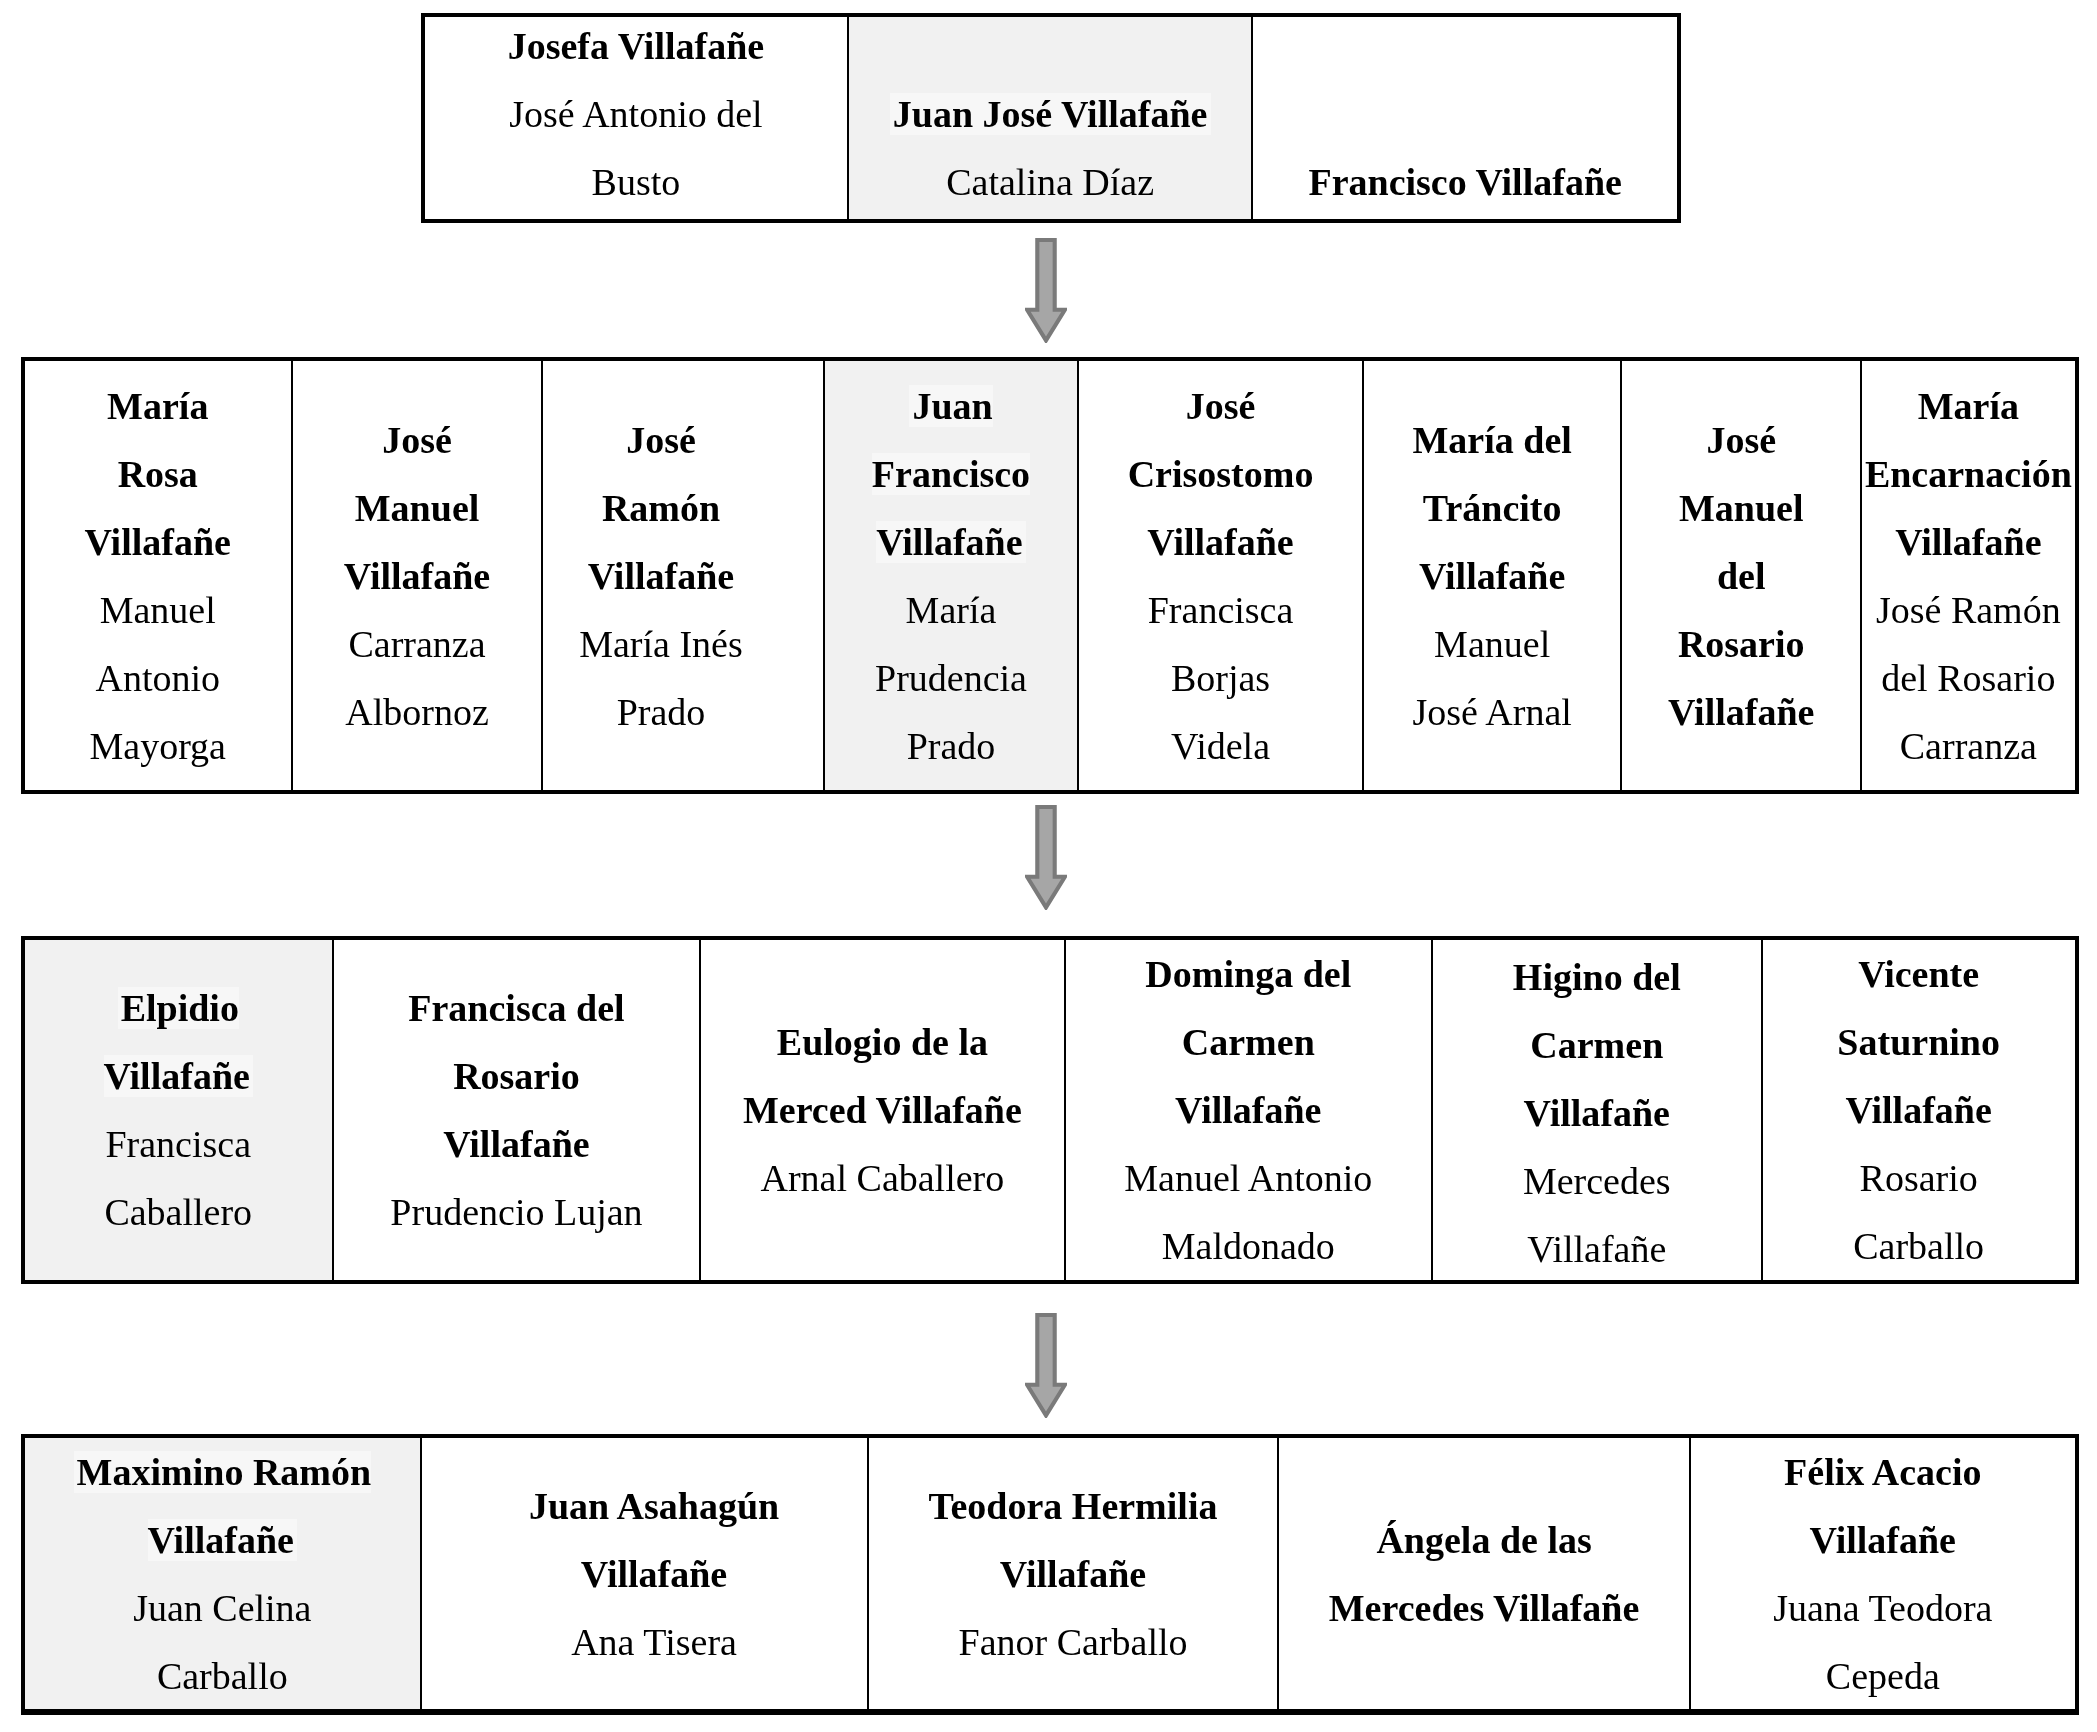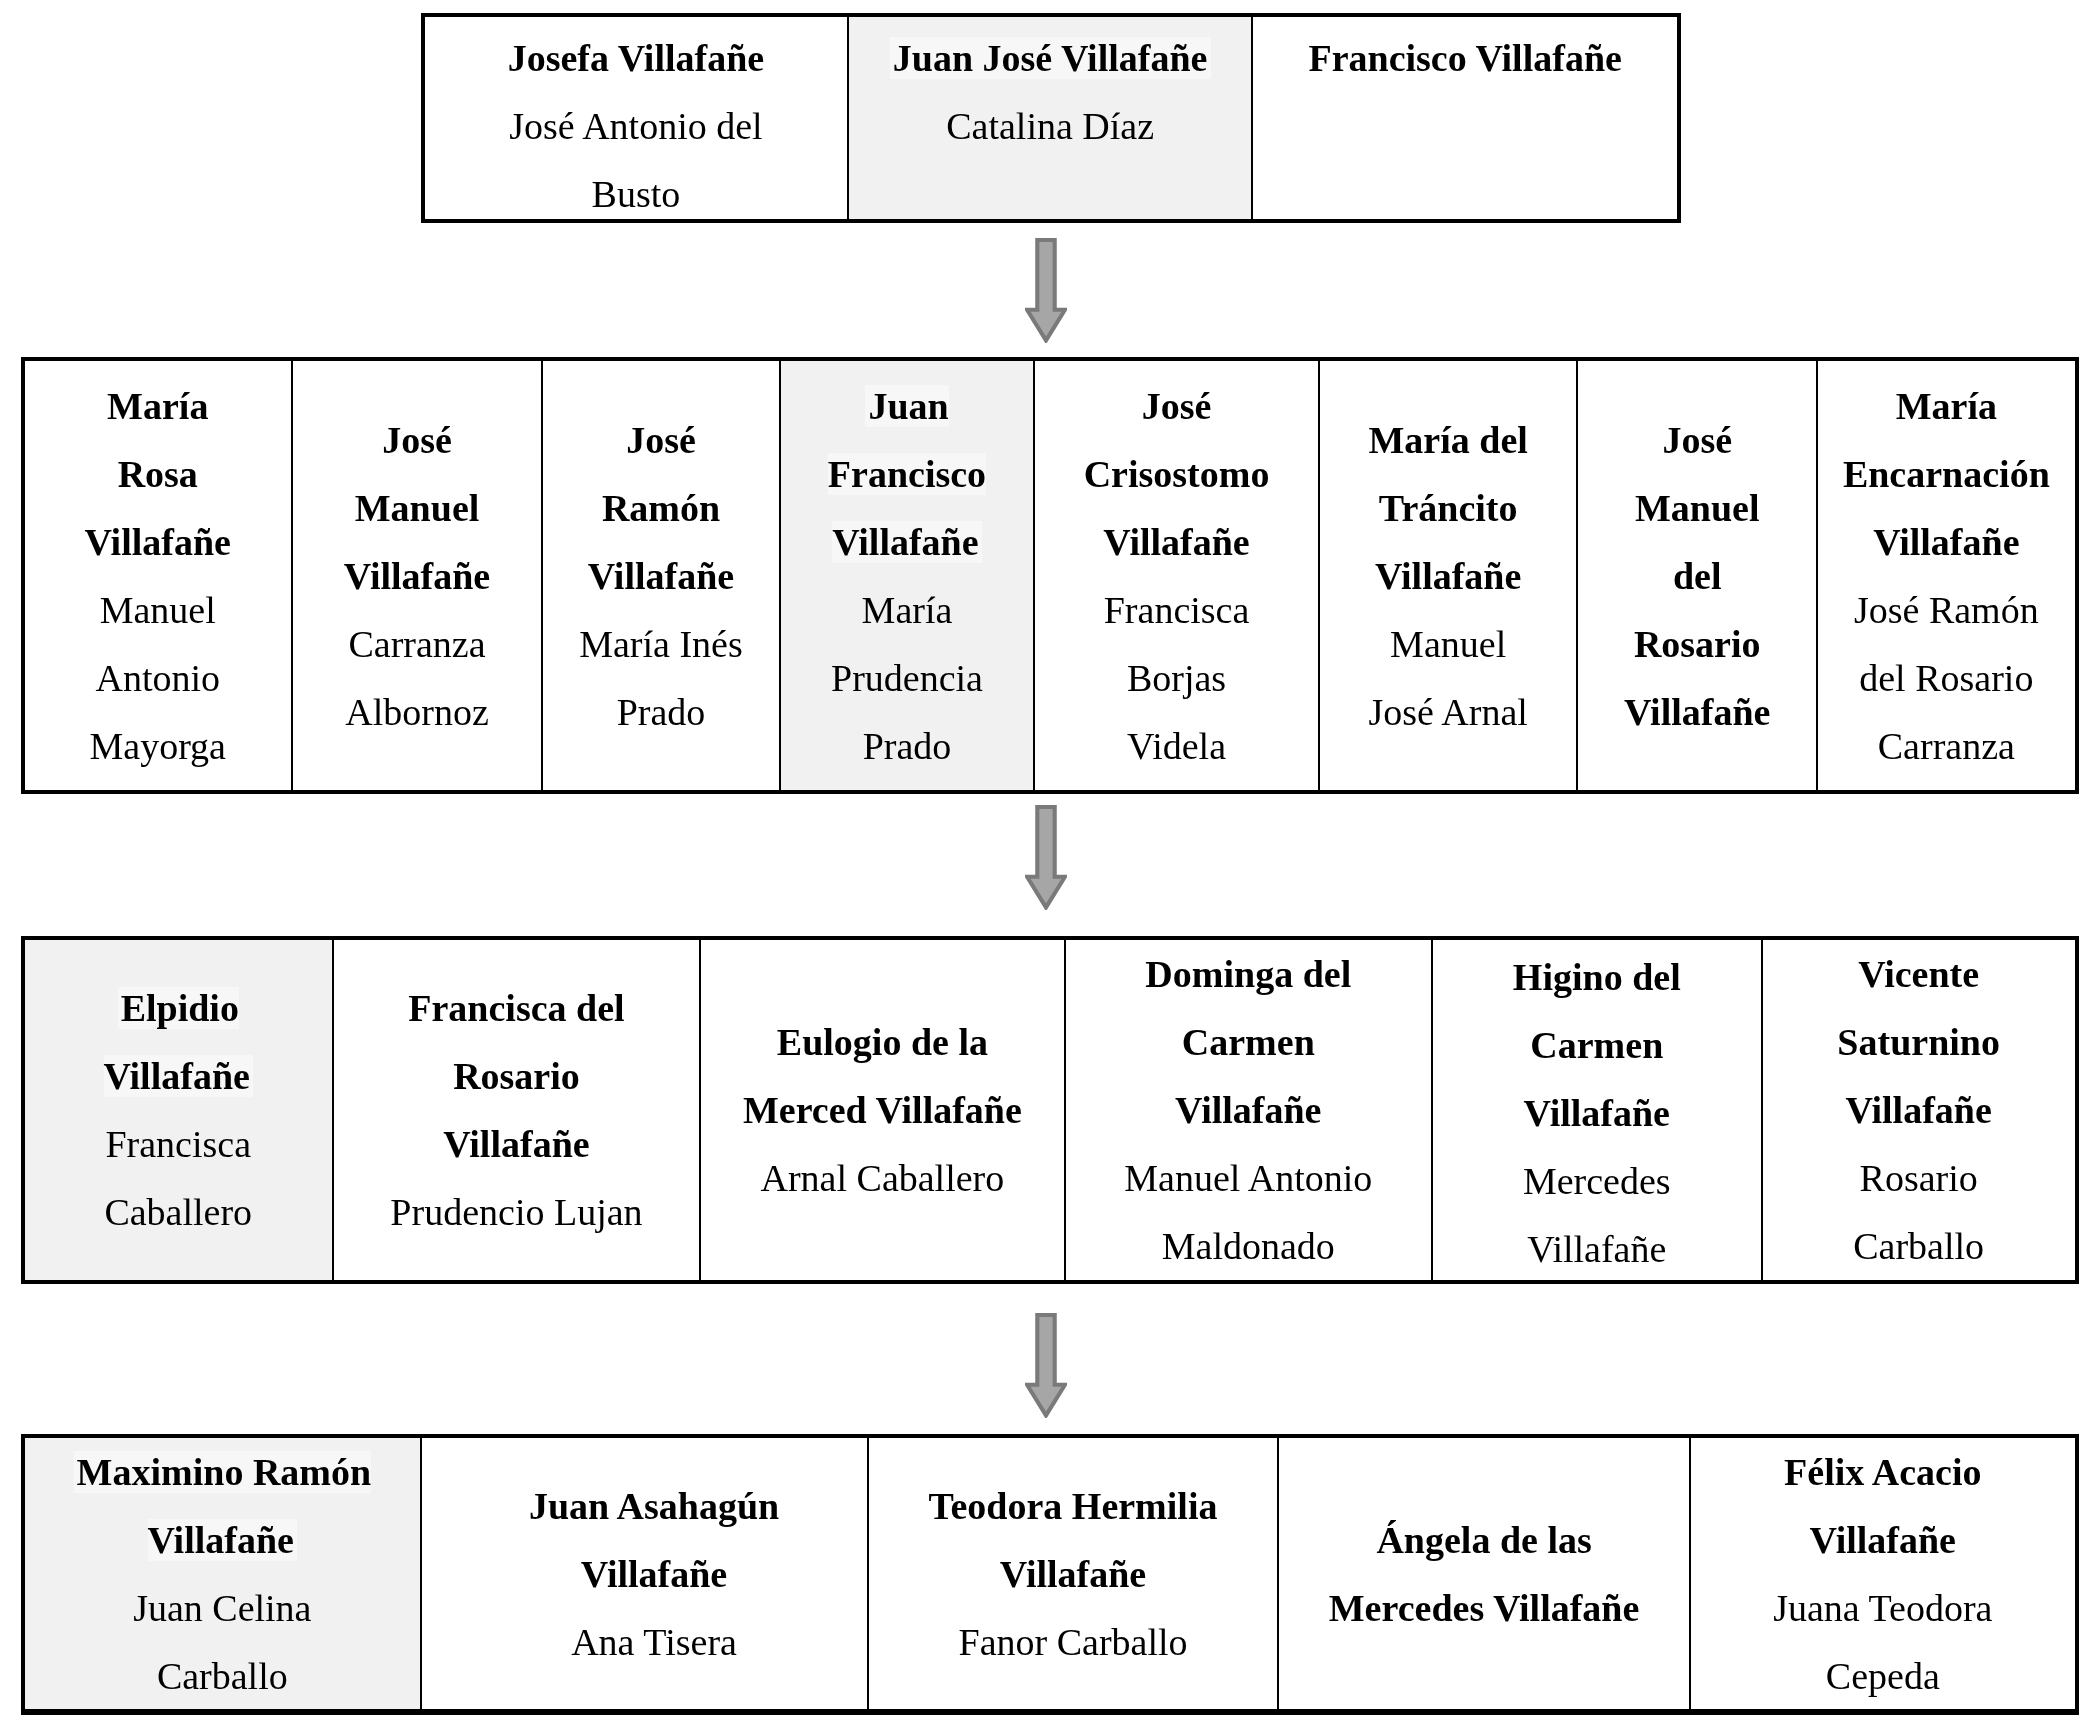--- a/index.html
+++ b/index.html
@@ -25,21 +25,21 @@
   .cell{
     box-sizing:border-box;
     display:flex;flex-direction:column;
     justify-content:center;
     align-items:center;
     text-align:center;
     padding:3.1px 5.1px;
     background:#ffffff;
     overflow:hidden;
   }
-  .row1 .cell{justify-content:flex-start;padding-top:7.2px;}
+  .row1 .cell{justify-content:flex-end;padding-top:7.2px;}
   .cell + .cell{border-left:2.6px solid #000000;}
   .cell.shaded{background:#f1f1f1;}
   .name,.spouse{
     font-size:38px;
     line-height:68px;
     white-space:pre-line;
   }
   .name{font-weight:bold;}
   .cell.shaded .name span{background:#f7f7f7;padding:0 3.1px;}
   .arrow{
@@ -94,21 +94,21 @@
         <div class="spouse"><span>Carranza
 Albornoz</span></div>
       </div>
       <div class="cell" style="flex: 0 0 11.6%;">
         <div class="name"><span>José
 Ramón
 Villafañe</span></div>
         <div class="spouse"><span>María Inés
 Prado</span></div>
       </div>
-      <div class="cell shaded" style="flex: 0 0 12.4%;">
+      <div class="cell shaded" style="flex: 0 0 12.4%; margin-left: 44px;">
         <div class="name"><span>Juan
 Francisco
 Villafañe</span></div>
         <div class="spouse"><span>María
 Prudencia
 Prado</span></div>
       </div>
       <div class="cell" style="flex: 0 0 13.9%;">
         <div class="name"><span>José
 Crisostomo

